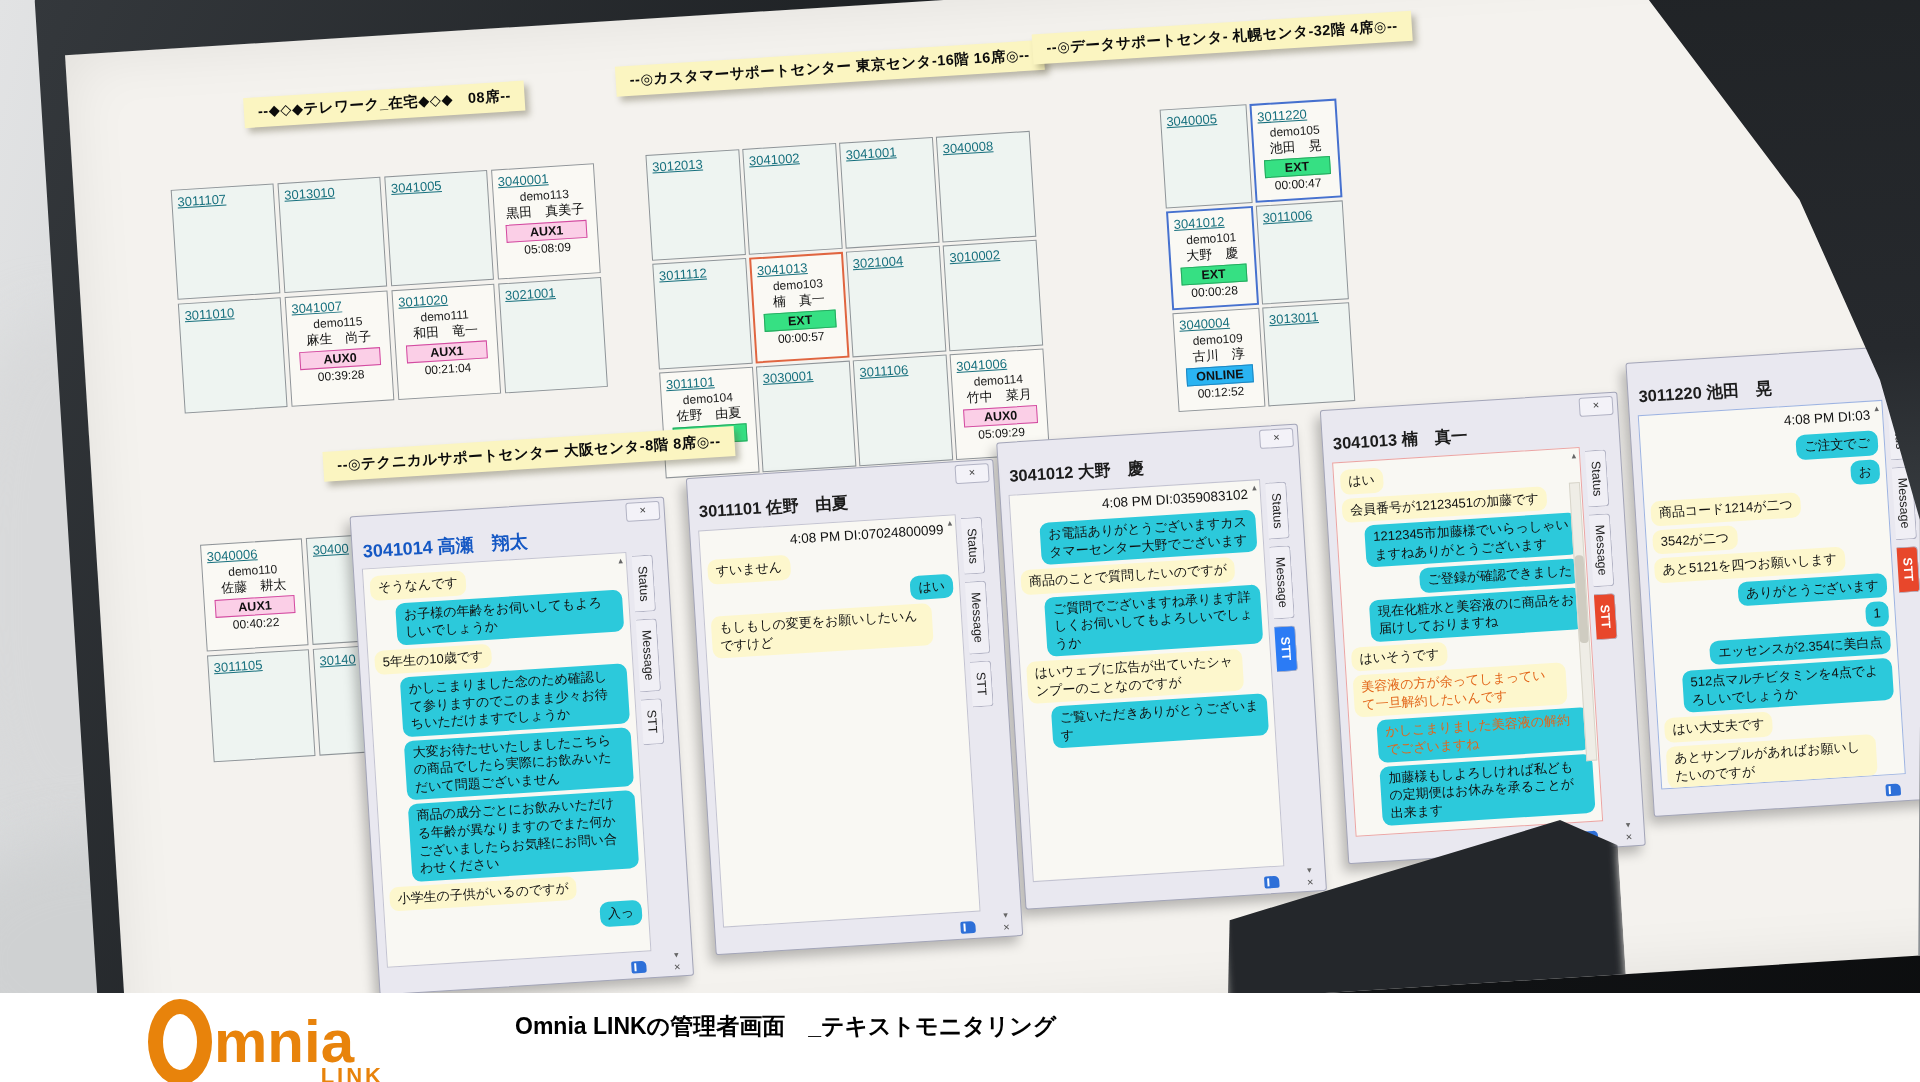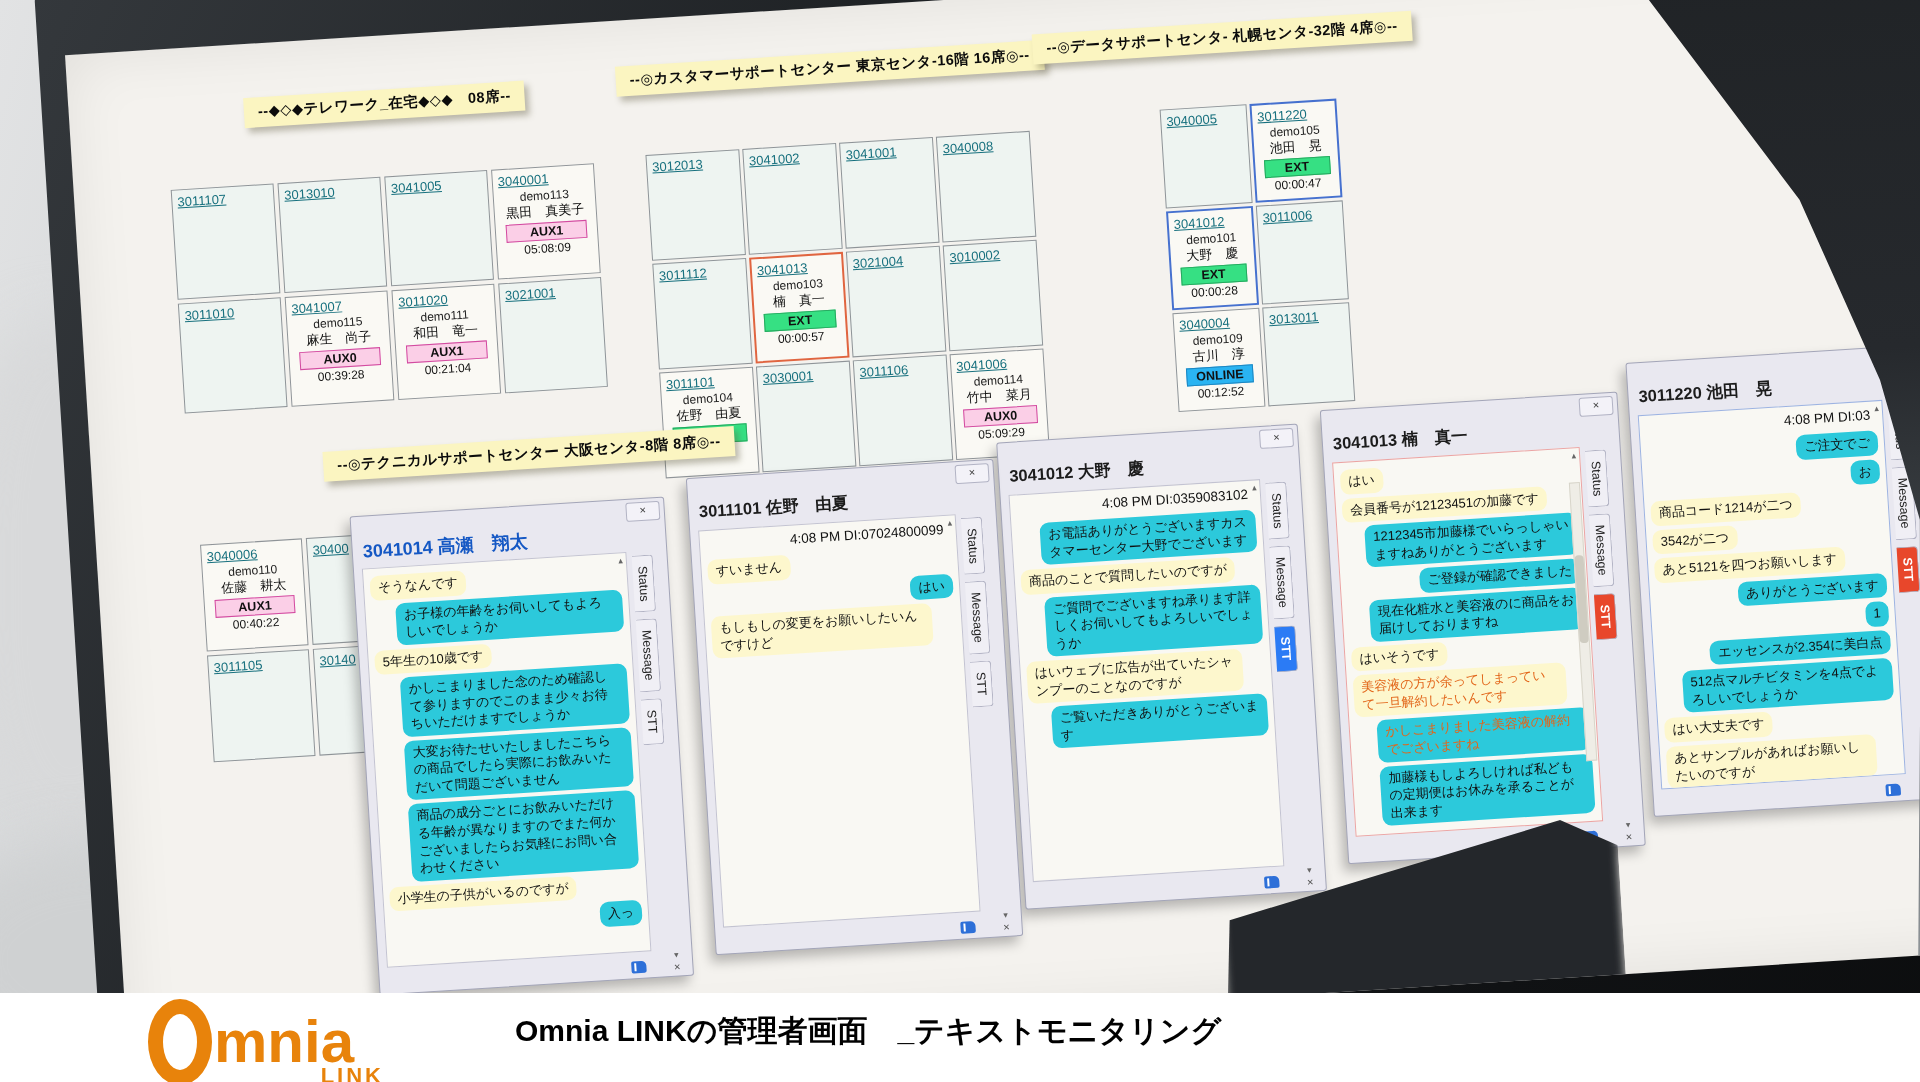--- a/index.html
+++ b/index.html
@@ -116,21 +116,21 @@
     clip-path:polygon(2% 48%,40% 28%,86% 4%,100% 20%,100% 100%,0% 100%);
   }
 
   
   .caption-bar{position:absolute;left:0;right:0;top:993px;height:89px;background:#ffffff;z-index:100;}
   .logo{position:absolute;left:148px;top:6px;height:82px;width:300px;}
   .logo-row{display:flex;align-items:center;}
   .logo-o{width:34px;height:56px;border:15px solid #e8830b;border-radius:50%;}
   .logo-text{font-size:60px;font-weight:700;color:#e8830b;letter-spacing:0px;line-height:1;margin-left:2px;}
   .logo-sub{position:absolute;right:64px;top:64px;font-size:22px;font-weight:700;color:#e8830b;letter-spacing:3px;}
-  .caption-title{position:absolute;left:515px;top:18px;font-size:30px;font-weight:700;color:#000;}
+  .caption-title{position:absolute;left:515px;top:18px;font-size:23px;font-weight:700;color:#000;}
 </style>
 </head>
 <body>
 
 <div class="photo-blob blob1"></div>
 <div class="photo-blob blob2"></div>
 <div class="photo-blob blob3"></div>
 
 <div class="monitor"></div>
 

